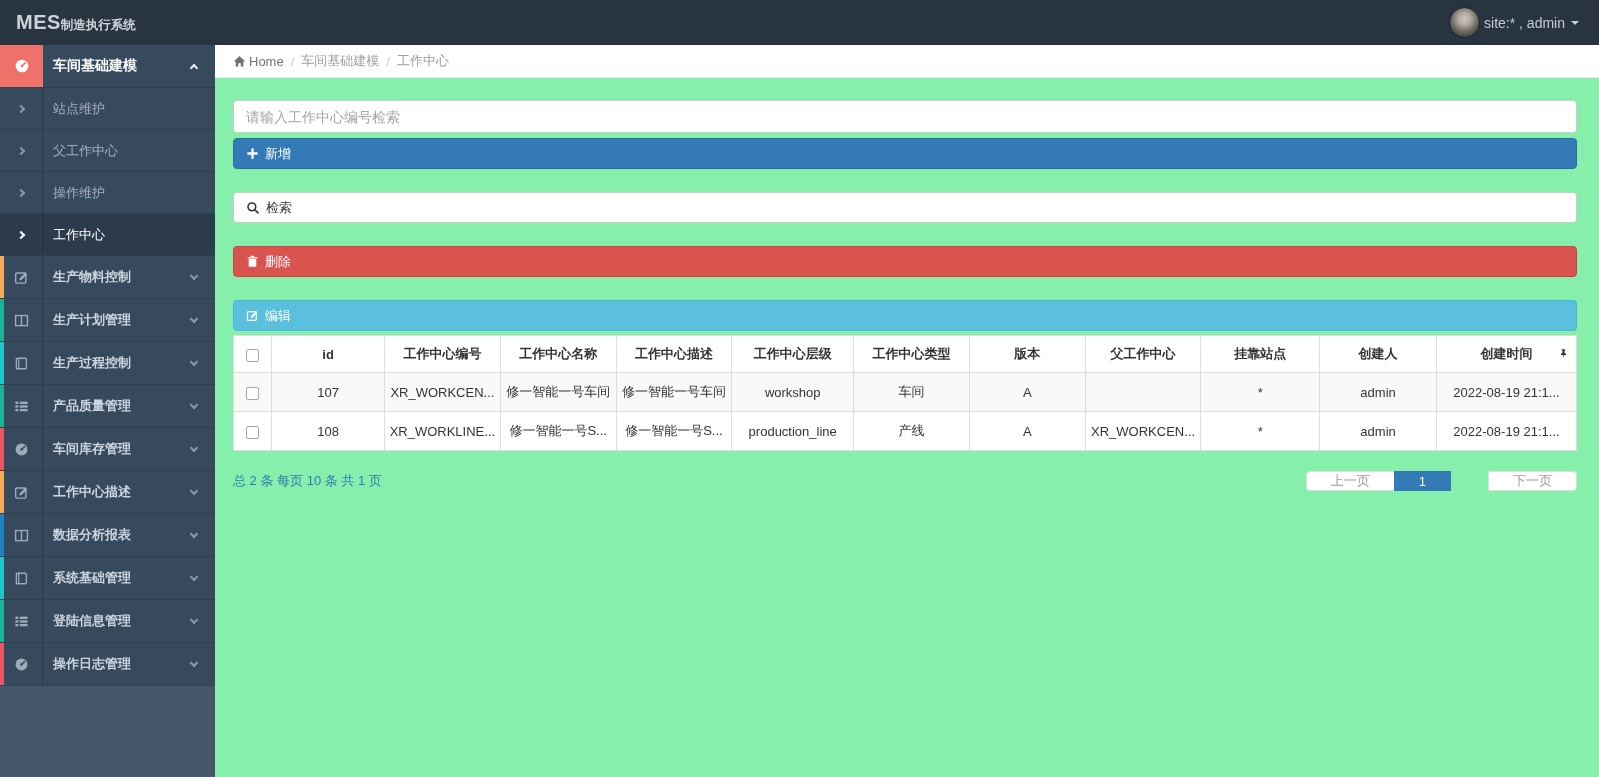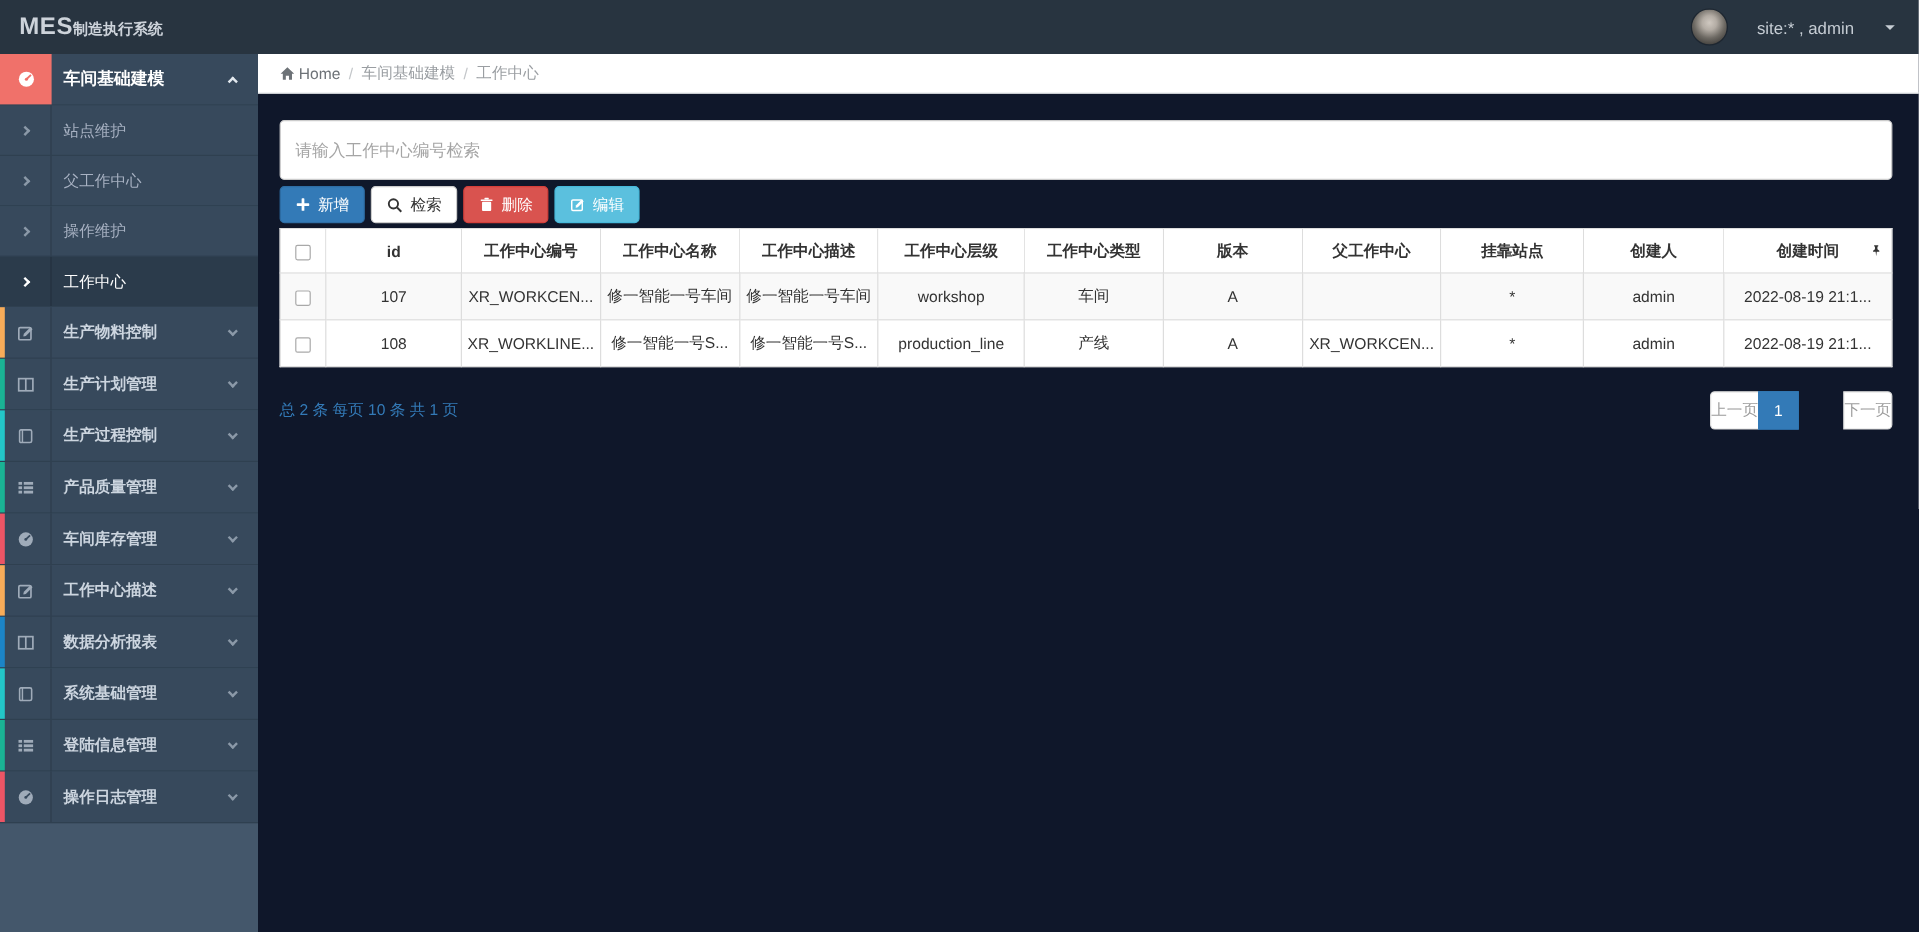--- a/index.html
+++ b/index.html
@@ -6,21 +6,21 @@
   html,body { width:1599px; height:777px; overflow:hidden; }
   body { font-family:"Liberation Sans","DejaVu Sans",sans-serif; font-size:13px; color:#333; background:#fff; }
   .app { position:relative; width:1599px; height:777px; }
 
   
   .topbar { position:absolute; top:0; left:0; right:0; height:45px; background:#283440;
             display:flex; align-items:center; justify-content:space-between; padding:0 20px 0 16px; }
   .logo { display:flex; align-items:baseline; color:#cdd3da; }
   .logo .mes { font-size:20px; font-weight:bold; letter-spacing:.5px; }
   .logo .rest { font-size:12.5px; font-weight:bold; }
-  .userbox { display:flex; align-items:center; gap:24px; color:#c6cdd4; font-size:14px; cursor:pointer; }
+  .userbox { display:flex; align-items:center; gap:4px; color:#c6cdd4; font-size:14px; cursor:pointer; }
   .avatar { width:31px; height:31px; border-radius:50%;
             background:radial-gradient(circle at 50% 38%, #cfc8c0 0%, #b3aca4 26%, #6e6a64 55%, #3c3a37 85%);
             border:1px solid #1d2630; }
   .caret { display:inline-block; width:0; height:0; border-left:4px solid transparent; border-right:4px solid transparent; border-top:4px solid #c6cdd4; margin-left:2px; }
 
   
   .sidebar { position:absolute; top:45px; left:0; bottom:0; width:215px; background:#44576b; }
   .side-row { display:flex; align-items:center; height:43px; background:#37495c; border-bottom:1px solid #2f4050; position:relative; cursor:pointer; }
   .icon-col { flex:none; width:43px; height:100%; display:flex; align-items:center; justify-content:center; border-right:1px solid rgba(0,0,0,.18); color:#9fabb9; }
   .parent-row .icon-box { flex:none; width:43px; height:100%; display:flex; align-items:center; justify-content:center; color:#fff; }
@@ -37,54 +37,54 @@
   .chev.down  { transform:rotate(45deg);  color:#8b99a8; margin-right:18px; margin-top:-3px; }
   .chev.up    { transform:rotate(-135deg); color:#e3e9ef; margin-right:18px; margin-top:4px; }
   .sub-row .icon-col { background:transparent; }
   svg { display:block; }
   .tacho-needle { stroke:#37495c; }
   .tacho-hub { fill:#37495c; }
   .icon-box .tacho-needle { stroke:#f0716a; }
   .icon-box .tacho-hub { fill:#f0716a; }
 
   
-  .main { position:absolute; top:45px; left:215px; right:0; bottom:0; background:#0f172a; }
+  .main { position:absolute; top:45px; left:215px; right:0; bottom:0; background:#86efac; }
   .breadcrumb { height:33px; display:flex; align-items:center; gap:7px; padding-left:18px;
                 background:#fff; border-bottom:1px solid #e7eaec; color:#9a9ea2; font-size:13px; }
   .breadcrumb .home { display:flex; align-items:center; gap:3px; color:#6d7277; }
   .breadcrumb .sep { color:#c3c6c9; }
   .crumb { color:#9a9ea2; }
   .content { padding:22px 22px 0 18px; }
 
-  .search-input { width:100%; height:50px; border:1px solid #ccc; border-radius:4px; padding:6px 12px;
+  .search-input { width:100%; height:33px; border:1px solid #ccc; border-radius:4px; padding:6px 12px;
                   font-size:14px; color:#555; outline:none; font-family:inherit; }
   .search-input::placeholder { color:#a5a5a5; }
 
-  .toolbar { display:flex; gap:5px; margin-top:5px; }
+  .toolbar { display:flex; gap:23px; margin-top:5px;flex-direction:column; }
   .btn { display:flex; align-items:center; gap:6px; height:31px; padding:0 12px; border-radius:4px;
          font-size:13px; cursor:pointer; border:1px solid transparent; font-family:inherit; }
   .btn-primary { background:#337ab7; border-color:#2e6da4; color:#fff; }
   .btn-default { background:#fff; border-color:#ccc; color:#333; }
   .btn-danger  { background:#d9534f; border-color:#d43f3a; color:#fff; }
   .btn-info    { background:#5bc0de; border-color:#46b8da; color:#fff; }
 
   table { width:100%; border-collapse:collapse; table-layout:fixed; margin-top:4px; background:#fff; }
   th, td { border:1px solid #ddd; text-align:center; font-size:13px; color:#333;
            overflow:hidden; white-space:nowrap; }
   th { font-weight:bold; padding:9px 4px; position:relative; background:#fff; }
   td { padding:10px 4px; }
   tbody tr:nth-child(odd) { background:#f9f9f9; }
   .cb { display:inline-block; width:13px; height:13px; background:#fff; border:1px solid #a9a9a9; border-radius:2px; vertical-align:middle; cursor:pointer; }
   .pin { position:absolute; right:7px; top:50%; transform:translateY(-50%); color:#333; }
 
   .footer-row { display:flex; align-items:center; justify-content:space-between; margin-top:20px; }
   .summary { color:#337ab7; font-size:13px; }
   .pagination { display:flex; }
-  .page-btn { min-width:34px; height:32px; display:flex; align-items:center; justify-content:center;
-              padding:0 0; background:#fff; border:1px solid #ddd; color:#9b9b9b; font-size:13px;
+  .page-btn { min-width:34px; height:20px; display:flex; align-items:center; justify-content:center;
+              padding:0 24px; background:#fff; border:1px solid #ddd; color:#9b9b9b; font-size:13px;
               margin-left:-1px; cursor:pointer; }
   .page-btn:first-child { border-radius:4px 0 0 4px; margin-left:0; }
   .page-btn:last-child { border-radius:0 4px 4px 0;margin-left:37px; }
   .page-btn.active { background:#337ab7; border-color:#337ab7; color:#fff; }
 </style>
 </head>
 <body>
 
 <div class="app">
 

